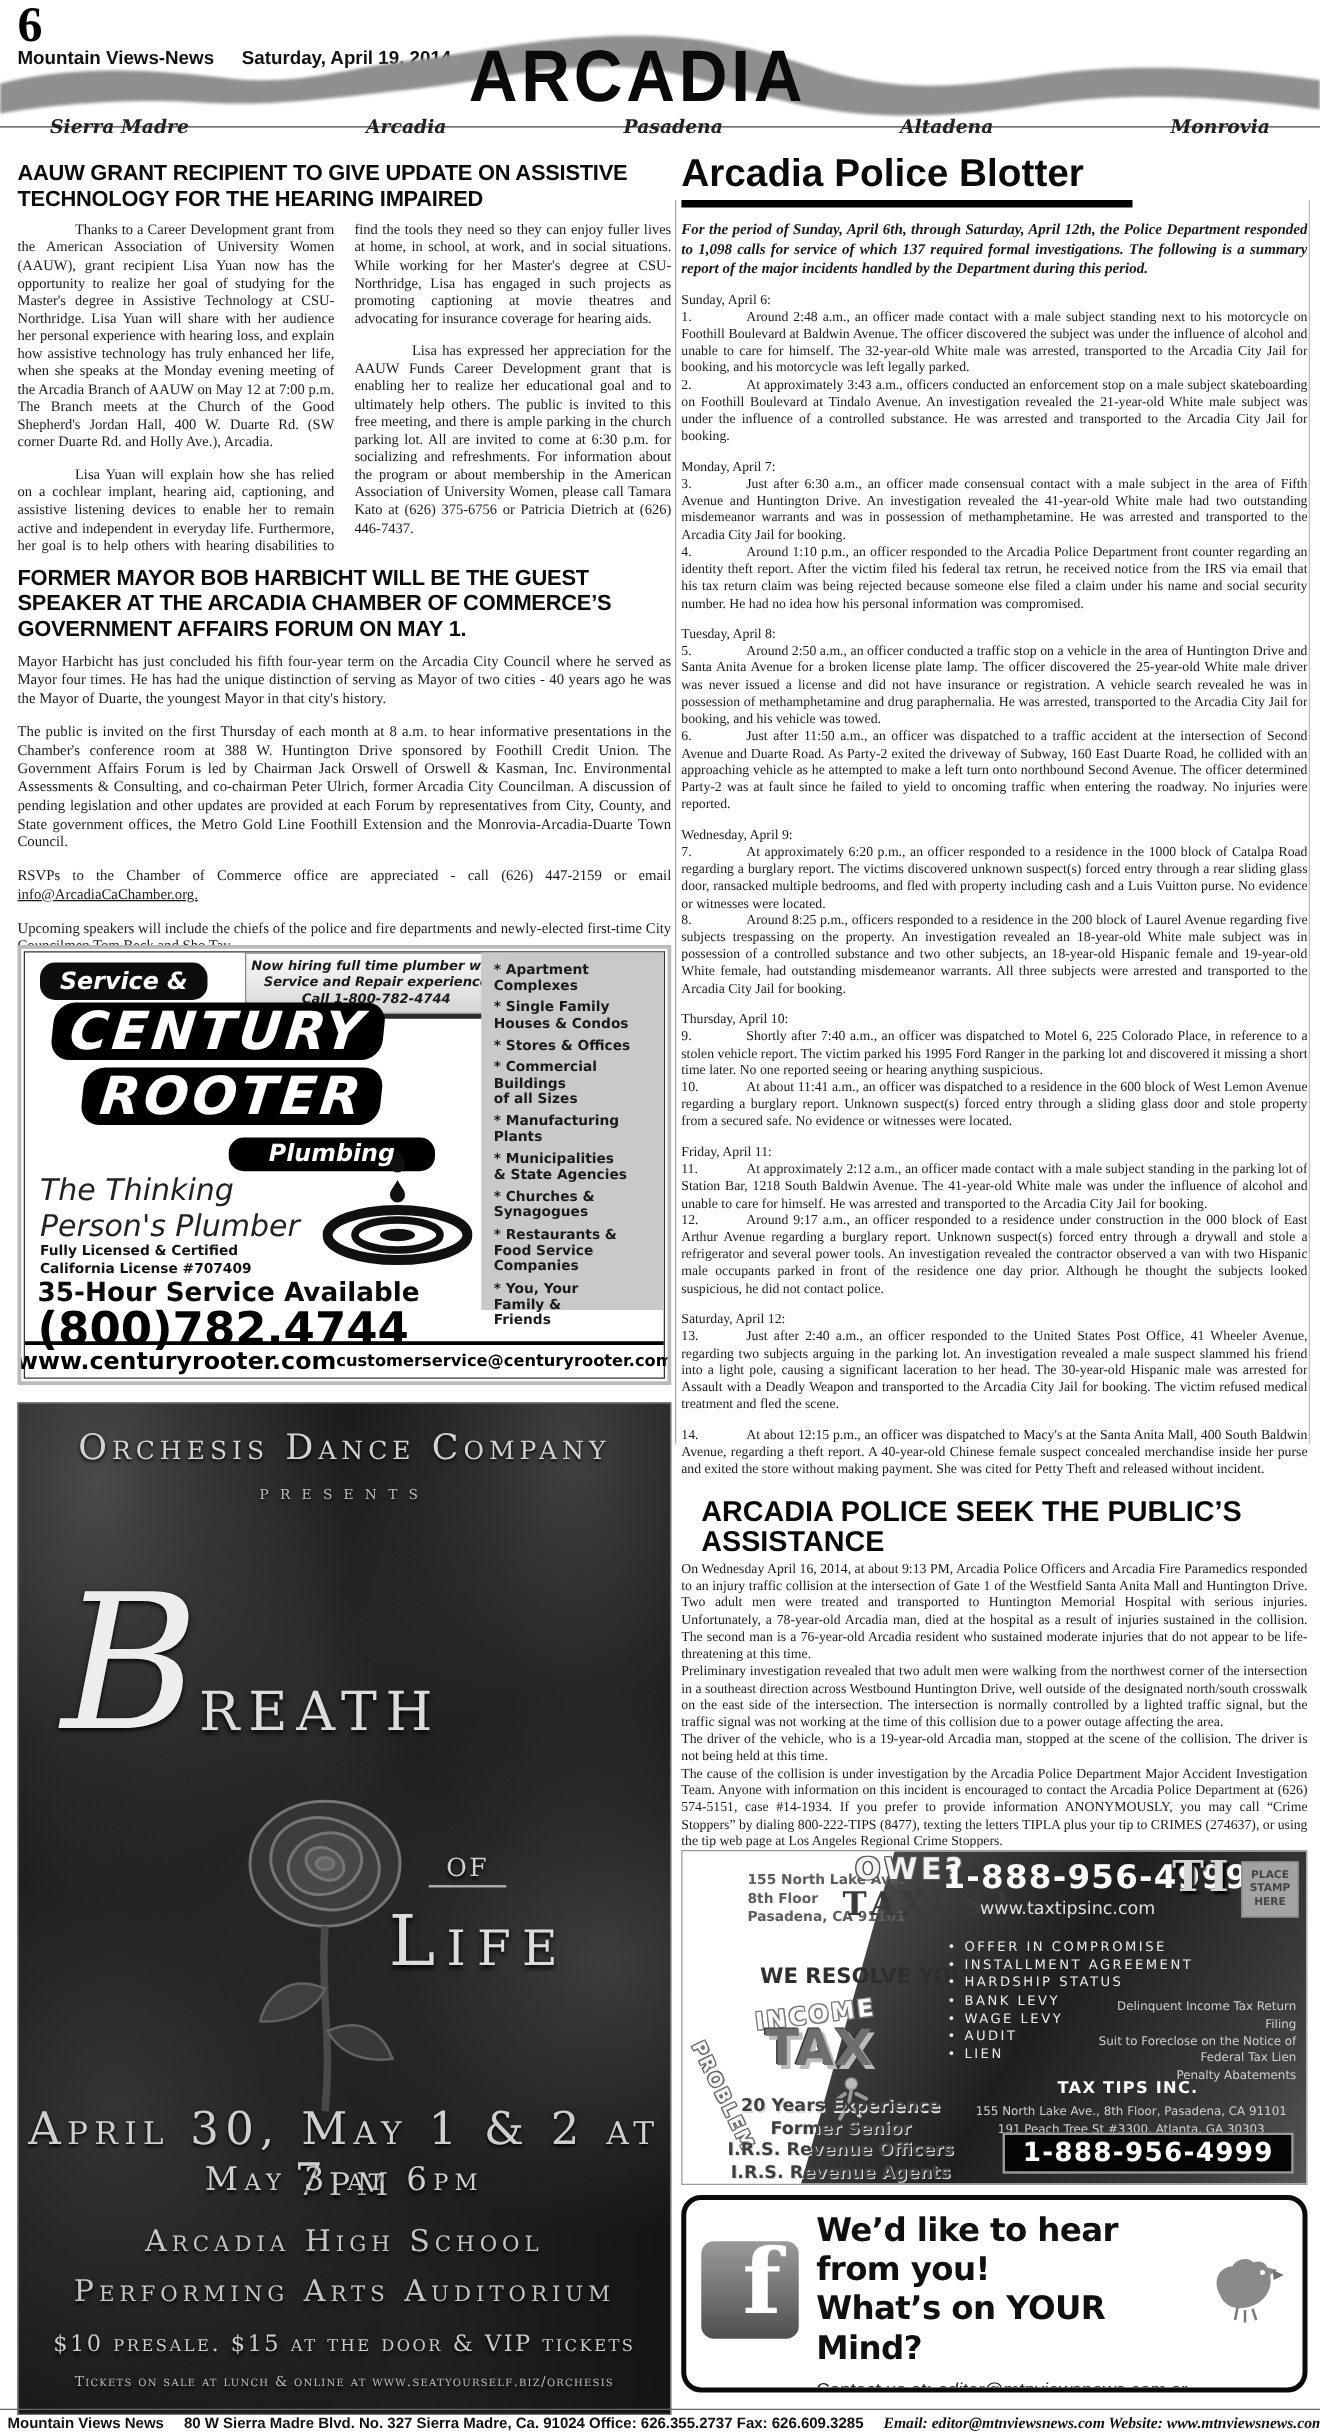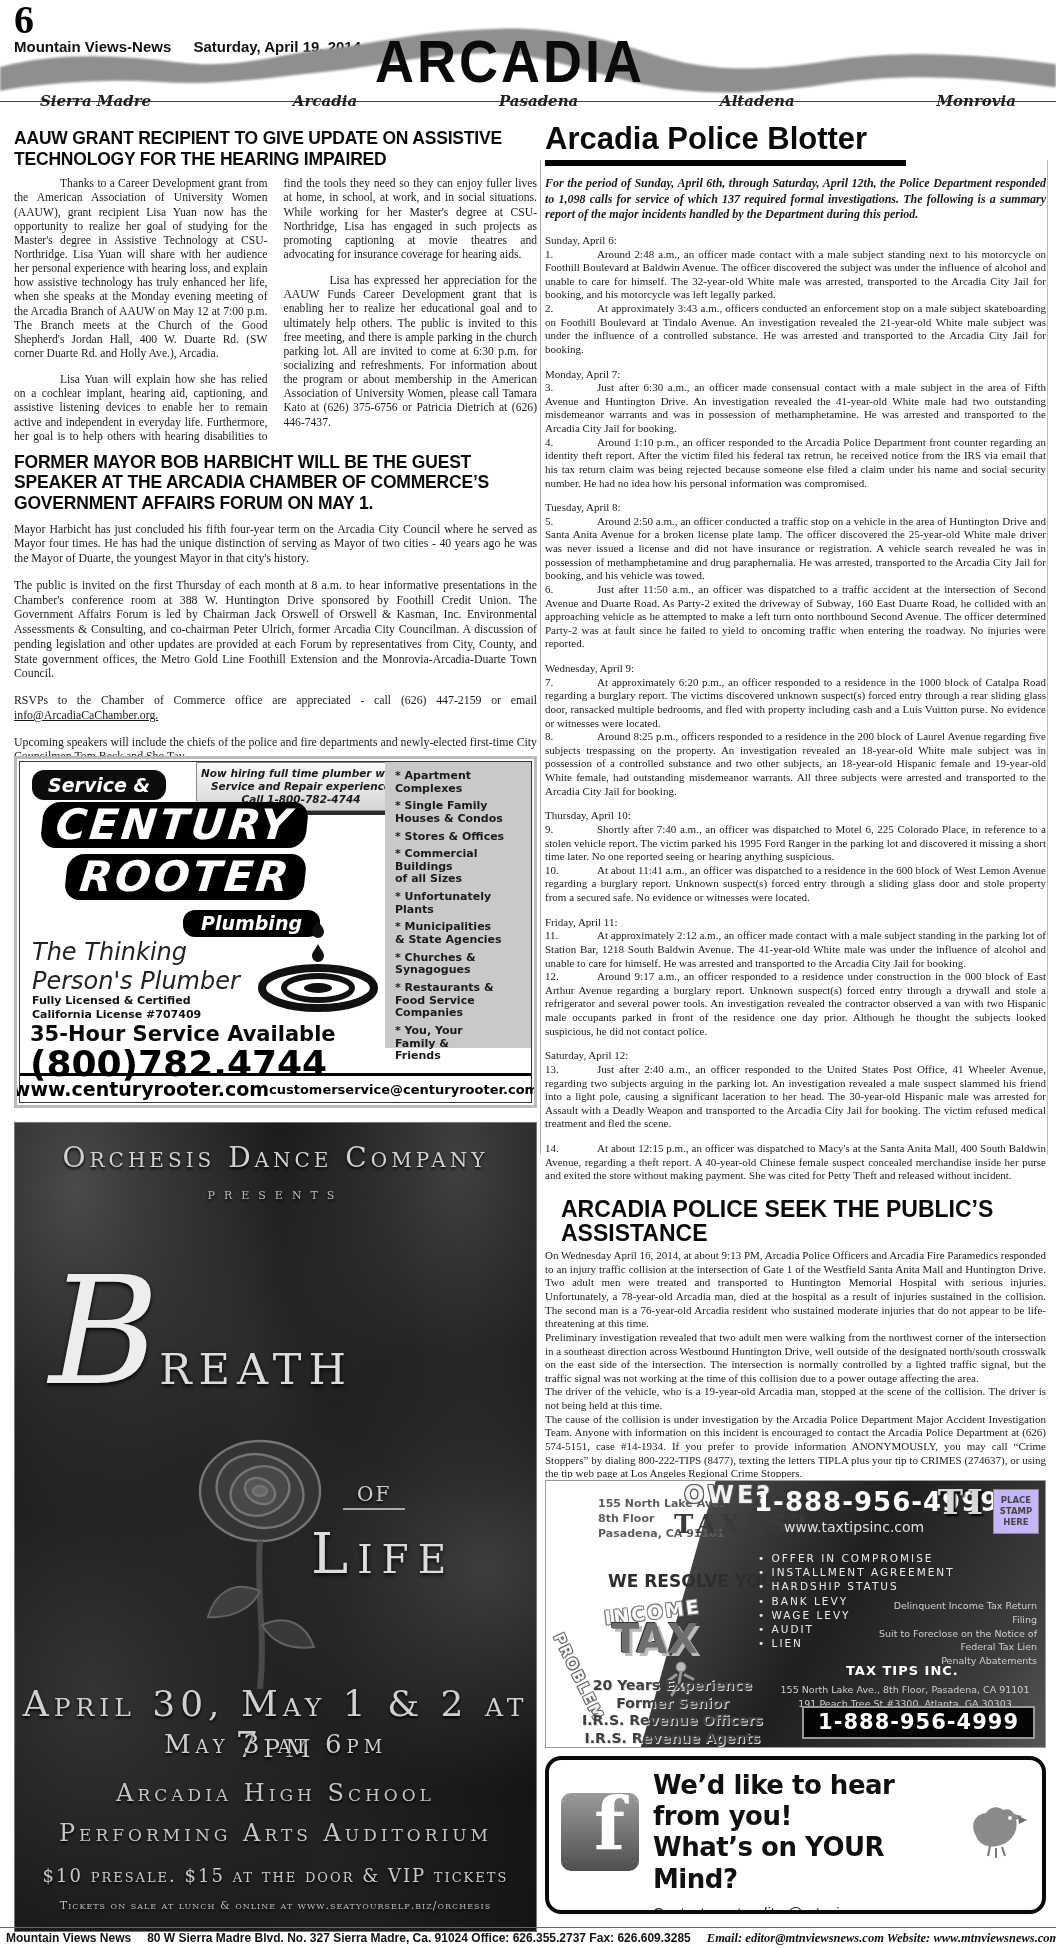--- a/index.html
+++ b/index.html
@@ -49,21 +49,21 @@
   .svc-label{position:absolute;top:8px;left:12px;background:#0d0d0d;color:#fff;
       font:900 italic 19px "DejaVu Sans",sans-serif;padding:4px 16px;border-radius:12px}
   .hire-box{position:absolute;top:0;left:176px;width:204px;background:linear-gradient(#fafafa,#d5d5d5);
       border:1px solid #888;border-radius:0 0 12px 12px;box-shadow:4px 4px 0 #2a2a2a;
       font:700 italic 10.5px/1.25 "DejaVu Sans",sans-serif;text-align:center;padding:4px 2px;white-space:pre-line}
   .brand{position:absolute;background:#000;color:#fff;font:900 italic 42px/1 "DejaVu Sans",sans-serif;
       letter-spacing:3px;padding:2px 14px;border-radius:16px;transform:skewX(-6deg)}
   .brand.century{top:40px;left:22px}
   .brand.rooter{top:92px;left:46px}
   .plumbing{position:absolute;top:148px;left:163px;background:#000;color:#fff;
-      font:900 italic 19px/1 "DejaVu Sans",sans-serif;padding:4px 18px;border-radius:12px}
+      font:900 italic 19px/1 "DejaVu Sans",sans-serif;padding:4px 32px;border-radius:12px}
   .thinking{position:absolute;top:176px;left:12px;font:400 italic 24px/1.2 "DejaVu Sans",sans-serif;color:#222}
   .license{position:absolute;top:232px;left:12px;font:700 11px/1.3 "DejaVu Sans",sans-serif;color:#111}
   .svc24{position:absolute;top:262px;left:10px;font:900 21px/1 "DejaVu Sans",sans-serif;color:#0a0a0a}
   .bigphone{position:absolute;top:246px;left:10px;font:900 36px/1 "DejaVu Sans",sans-serif;color:#000;top:284px}
   .drop-icon{position:absolute;top:156px;left:238px}
   .c-services{position:absolute;top:0;right:0;width:146px;height:286px;background:#c9c9c9;
       padding:8px 6px 0 10px;box-sizing:border-box}
   .c-services .si{font:700 11px/1.15 "DejaVu Sans",sans-serif;color:#1a1a1a;margin-bottom:5px;white-space:pre-line}
   .c-services .si:before{content:"* ";}
   .c-bottom{position:absolute;left:0;right:0;bottom:0;height:26px;border-top:3px solid #000;
@@ -118,21 +118,21 @@
   .t-problem{position:absolute;top:150px;left:18px;font:900 15px/1 "DejaVu Sans",sans-serif;color:#f5f5f5;
       letter-spacing:2px;transform:rotate(64deg);transform-origin:left top;
       text-shadow:-1px -1px 0 #666,1px -1px 0 #666,-1px 1px 0 #666,1px 1px 0 #666}
   .t-figure{position:absolute;top:178px;left:118px}
   .t-exp{position:absolute;top:196px;left:36px;font:900 14px/1.25 "DejaVu Sans",sans-serif;color:#3f3f3f;
       text-align:center;text-shadow:1px 1px 0 #ddd}
   .t-phone{position:absolute;top:8px;left:208px;font:900 26px/1 "DejaVu Sans",sans-serif;color:#fff;letter-spacing:1px}
   .t-web{position:absolute;top:38px;left:238px;font:400 14px "DejaVu Sans",sans-serif;color:#e0e0e0}
   .t-logo{position:absolute;top:4px;right:58px;font:900 34px/1 "DejaVu Serif",serif;color:#d5d5d5;
       letter-spacing:4px;text-shadow:2px 2px 2px #000}
-  .t-stamp{position:absolute;top:8px;right:6px;width:44px;background:#c4b5fd;border:1px solid #888;
+  .t-stamp{position:absolute;top:8px;right:6px;width:44px;background:#a3a3a3;border:1px solid #888;
       font:700 8.5px/1.3 "DejaVu Sans",sans-serif;color:#444;text-align:center;padding:5px 0;white-space:pre-line}
   .t-bullets{position:absolute;top:70px;left:212px}
   .t-bullets .tb{font:400 10.5px/1.35 "DejaVu Sans",sans-serif;color:#ebebeb;letter-spacing:2px}
   .t-bullets .tb:before{content:"•  ";}
   .t-notes{position:absolute;top:118px;right:8px;width:170px;text-align:right;
       font:400 9.5px/1.45 "DejaVu Sans",sans-serif;color:#cfcfcf}
   .t-company{position:absolute;top:182px;left:300px;font:900 13px "DejaVu Sans",sans-serif;color:#fff;letter-spacing:1px}
   .t-caddr{position:absolute;top:202px;left:226px;width:266px;text-align:center;
       font:400 9.5px/1.5 "DejaVu Sans",sans-serif;color:#cfcfcf}
   .t-phone2{position:absolute;bottom:8px;right:10px;background:#050505;border:2px solid #999;
@@ -225,21 +225,21 @@
         <div class="bigphone">(800)782.4744</div>
         <div class="c-services">
           <div class="si">Apartment
 Complexes</div>
           <div class="si">Single Family
 Houses &amp; Condos</div>
           <div class="si">Stores &amp; Offices</div>
           <div class="si">Commercial
 Buildings
 of all Sizes</div>
-          <div class="si">Unfortunately
+          <div class="si">Manufacturing
 Plants</div>
           <div class="si">Municipalities
 &amp; State Agencies</div>
           <div class="si">Churches &amp;
 Synagogues</div>
           <div class="si">Restaurants &amp;
 Food Service
 Companies</div>
           <div class="si">You, Your
 Family &amp;

